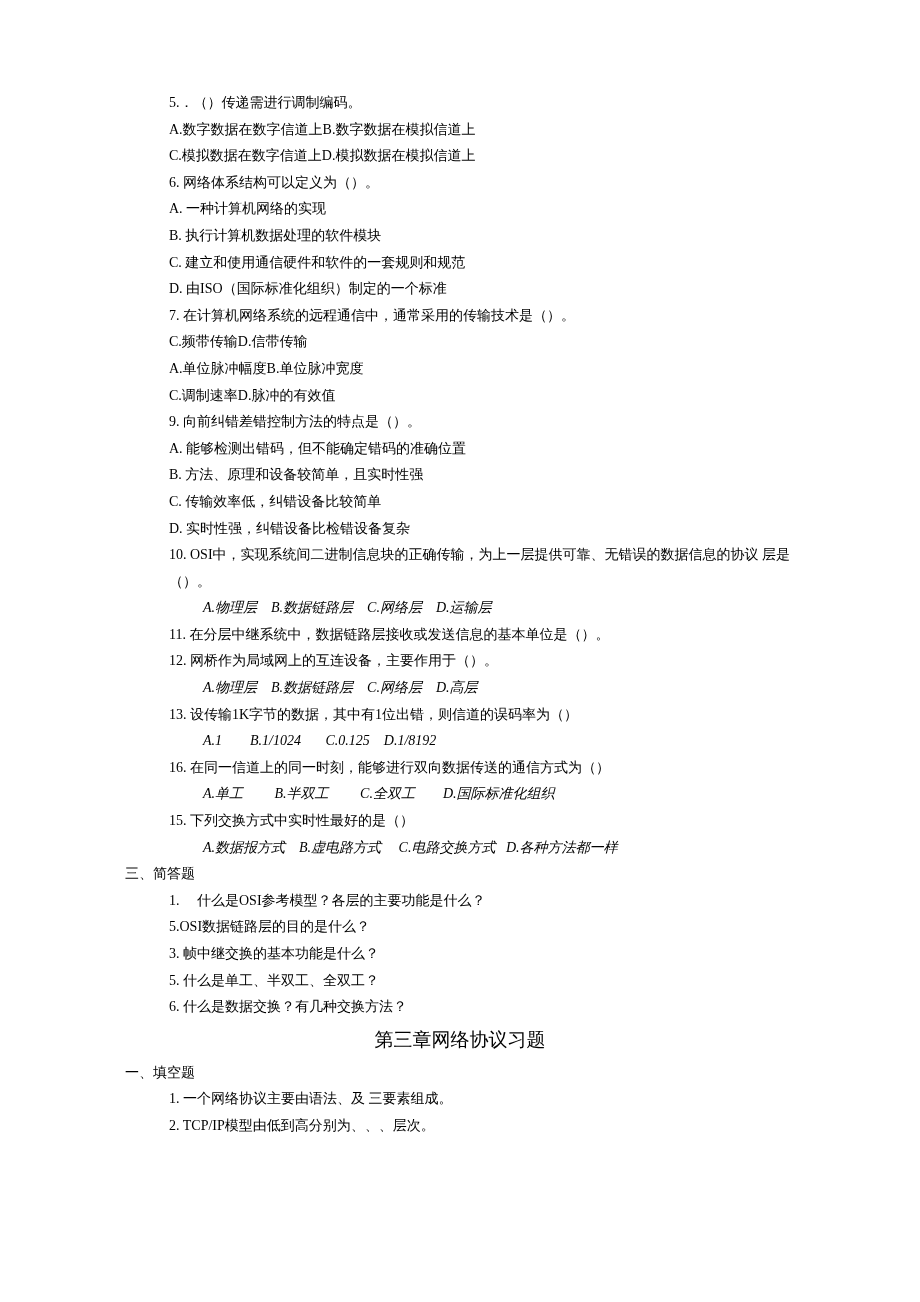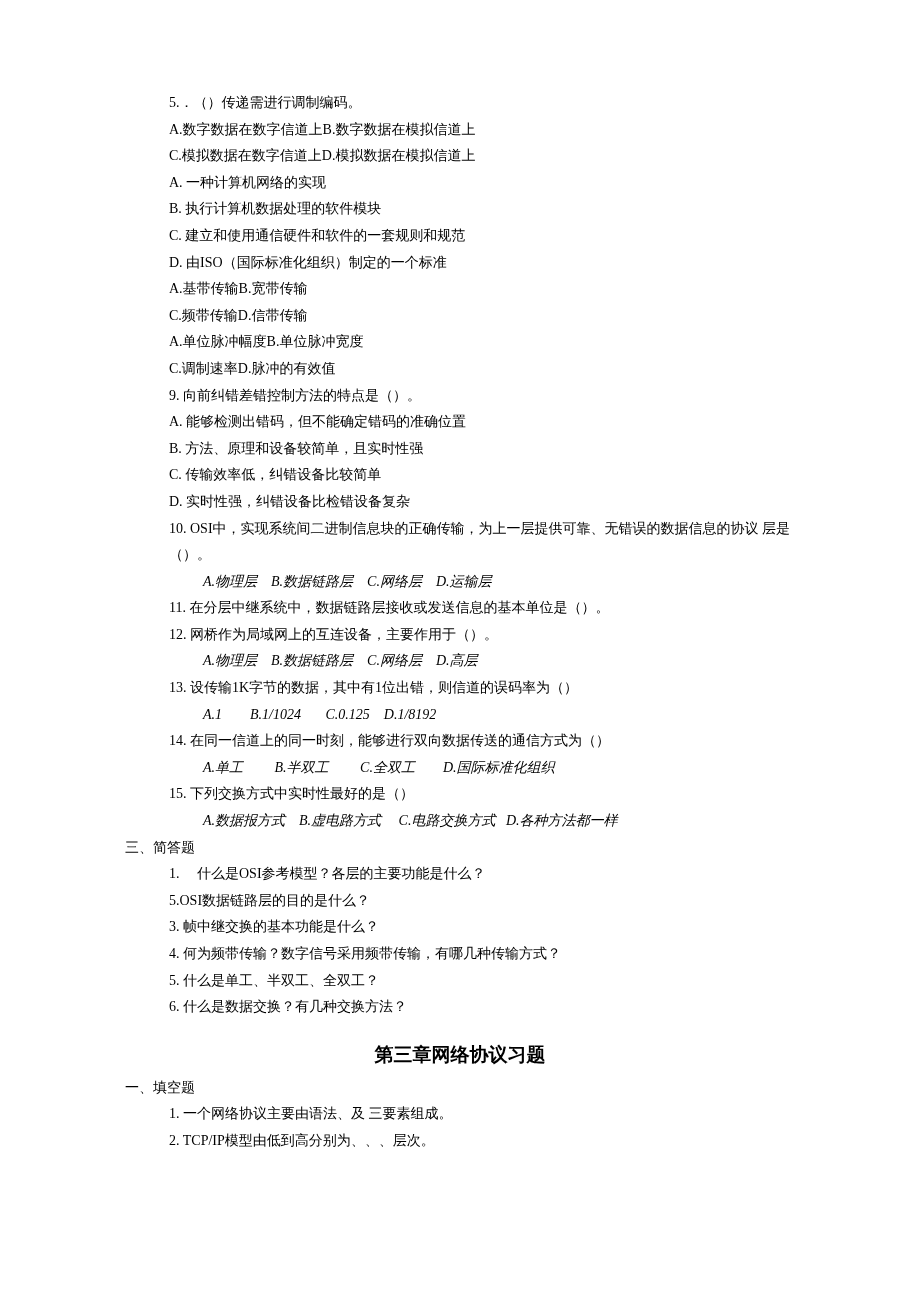--- a/index.html
+++ b/index.html
@@ -20,62 +20,62 @@
   .line {
     white-space: pre-wrap;
   }
   .indent1 { padding-left: 44px; }
   .indent3 { padding-left: 78px; font-style: italic; }
   .section-label { padding-left: 0; }
   .chapter-title {
     text-align: center;
     font-family: "SimHei", "黑体", sans-serif;
     font-size: 19px;
-    font-weight: bold;
-    margin-top: 16px;
+    font-weight: normal;
+    margin-top: 1px;
     margin-bottom: 2px;
   }
 </style>
 </head>
 <body>
 
 <div class="page">
   <div id="lines-container">
       <div class="line indent1">5.．（）传递需进行调制编码。</div>
       <div class="line indent1">A.数字数据在数字信道上B.数字数据在模拟信道上</div>
       <div class="line indent1">C.模拟数据在数字信道上D.模拟数据在模拟信道上</div>
+      <div class="line indent1">6. 网络体系结构可以定义为（）。</div>
       <div class="line indent1">A. 一种计算机网络的实现</div>
       <div class="line indent1">B. 执行计算机数据处理的软件模块</div>
       <div class="line indent1">C. 建立和使用通信硬件和软件的一套规则和规范</div>
       <div class="line indent1">D. 由ISO（国际标准化组织）制定的一个标准</div>
-      <div class="line indent1">A.基带传输B.宽带传输</div>
+      <div class="line indent1">7. 在计算机网络系统的远程通信中，通常采用的传输技术是（）。</div>
       <div class="line indent1">C.频带传输D.信带传输</div>
       <div class="line indent1">A.单位脉冲幅度B.单位脉冲宽度</div>
       <div class="line indent1">C.调制速率D.脉冲的有效值</div>
       <div class="line indent1">9. 向前纠错差错控制方法的特点是（）。</div>
       <div class="line indent1">A. 能够检测出错码，但不能确定错码的准确位置</div>
       <div class="line indent1">B. 方法、原理和设备较简单，且实时性强</div>
       <div class="line indent1">C. 传输效率低，纠错设备比较简单</div>
       <div class="line indent1">D. 实时性强，纠错设备比检错设备复杂</div>
       <div class="line indent1">10. OSI中，实现系统间二进制信息块的正确传输，为上一层提供可靠、无错误的数据信息的协议 层是（）。</div>
       <div class="line indent3">A.物理层    B.数据链路层    C.网络层    D.运输层</div>
       <div class="line indent1">11. 在分层中继系统中，数据链路层接收或发送信息的基本单位是（）。</div>
       <div class="line indent1">12. 网桥作为局域网上的互连设备，主要作用于（）。</div>
       <div class="line indent3">A.物理层    B.数据链路层    C.网络层    D.高层</div>
       <div class="line indent1">13. 设传输1K字节的数据，其中有1位出错，则信道的误码率为（）</div>
       <div class="line indent3">A.1        B.1/1024       C.0.125    D.1/8192</div>
-      <div class="line indent1">14. 在同一信道上的同一时刻，能够进行双向数据传送的通信方式为（）</div>
+      <div class="line indent1">16. 在同一信道上的同一时刻，能够进行双向数据传送的通信方式为（）</div>
       <div class="line indent3">A.单工         B.半双工         C.全双工        D.国际标准化组织</div>
       <div class="line indent1">15. 下列交换方式中实时性最好的是（）</div>
       <div class="line indent3">A.数据报方式    B.虚电路方式     C.电路交换方式   D.各种方法都一样</div>
       <div class="line section-label">三、简答题</div>
       <div class="line indent1">1.     什么是OSI参考模型？各层的主要功能是什么？</div>
       <div class="line indent1">5.OSI数据链路层的目的是什么？</div>
       <div class="line indent1">3. 帧中继交换的基本功能是什么？</div>
-      <div class="line indent1">4. 何为频带传输？数字信号采用频带传输，有哪几种传输方式？</div>
       <div class="line indent1">5. 什么是单工、半双工、全双工？</div>
       <div class="line indent1">6. 什么是数据交换？有几种交换方法？</div>
     </div>
   <div class="chapter-title">第三章网络协议习题</div>
   <div class="line section-label">一、填空题</div>
   <div id="fill-container">
       <div class="line indent1">1. 一个网络协议主要由语法、及 三要素组成。</div>
       <div class="line indent1">2. TCP/IP模型由低到高分别为、、、层次。</div>
     </div>
 </div>

